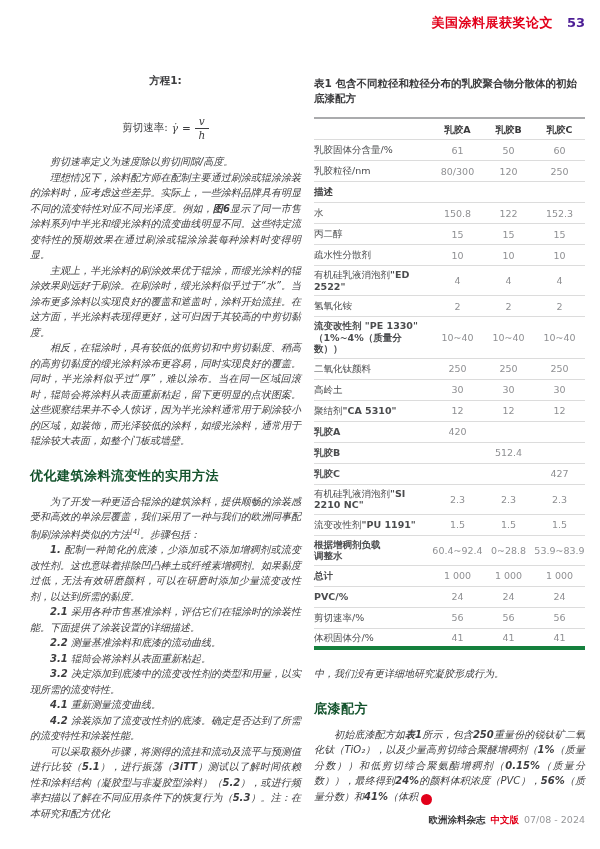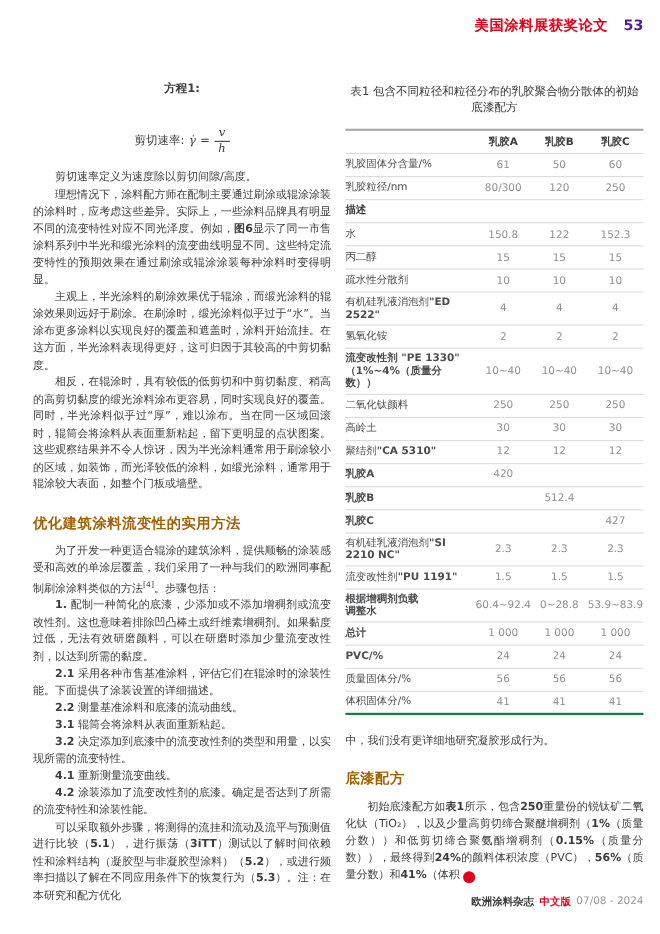--- a/index.html
+++ b/index.html
@@ -33,42 +33,42 @@
   }
   .eq-label{font-weight:bold;}
   .eq-body{display:inline-flex;align-items:center;gap:4px;}
   .eq-var{font-style:italic;font-family:"DejaVu Serif","Liberation Serif",serif;}
   .frac{display:inline-flex;flex-direction:column;align-items:center;line-height:1;vertical-align:middle;}
   .frac .num{border-bottom:1px solid #3d3d3f;padding:0 4px 1px 4px;}
   .frac .den{padding-top:1px;}
   
   .para{
     margin:0;font-size:10px;line-height:15.5px;
-    text-align:justify;color:#3d3d3f;
+    text-align:justify;color:#3d3d3f;font-style:italic;
   }
   .para.indent{text-indent:2em;}
   .b{font-weight:bold;}
   sup{font-size:7px;}
   .sec-heading{
-    color:#a16207;font-weight:bold;font-size:13px;
+    color:#14532d;font-weight:bold;font-size:13px;
     margin:18px 0 9px 0;letter-spacing:.5px;
   }
   
   .tbl-title{
-    font-size:10.5px;font-weight:normal;line-height:14.5px;
-    color:#3a3a3c;margin:4px 0 12px 0;text-align:center;
+    font-size:10.5px;font-weight:bold;line-height:14.5px;
+    color:#3a3a3c;margin:4px 0 12px 0;
   }
   .tbl{font-size:9.5px;border-top:2px solid #aaabad;}
   .trow{
     display:flex;align-items:center;
     border-bottom:1px solid #dcdcdc;
     min-height:21px;padding:3px 0;
     box-sizing:border-box;
   }
-  .trow:last-child{border-bottom:2px solid #15803d;justify-content:center;}
+  .trow:last-child{border-bottom:4px solid #15803d;justify-content:center;}
   .thead{font-weight:bold;color:#3a3a3c;}
   .tlabel{flex:0 0 118px;color:#4b4c4e;line-height:11.5px;padding-right:2px;box-sizing:border-box;}
   .tval{flex:1;text-align:center;color:#8f9093;line-height:11px;}
   .thead .tval{color:#3a3a3c;}
   .trow.section .tlabel{font-weight:bold;color:#3a3a3c;}
   
   .after-tbl{margin-top:16px;}
   
   .cont-icon{
     display:inline-flex;align-items:center;justify-content:center;
@@ -252,21 +252,21 @@
             <div class="tval">1 000</div>
             <div class="tval">1 000</div>
           </div>
           <div class="trow">
             <div class="tlabel"><span class="b">PVC/%</span></div>
             <div class="tval">24</div>
             <div class="tval">24</div>
             <div class="tval">24</div>
           </div>
           <div class="trow">
-            <div class="tlabel"><span>质量固体分/%</span></div>
+            <div class="tlabel"><span>剪切速率/%</span></div>
             <div class="tval">56</div>
             <div class="tval">56</div>
             <div class="tval">56</div>
           </div>
           <div class="trow">
             <div class="tlabel"><span>体积固体分/%</span></div>
             <div class="tval">41</div>
             <div class="tval">41</div>
             <div class="tval">41</div>
           </div>

